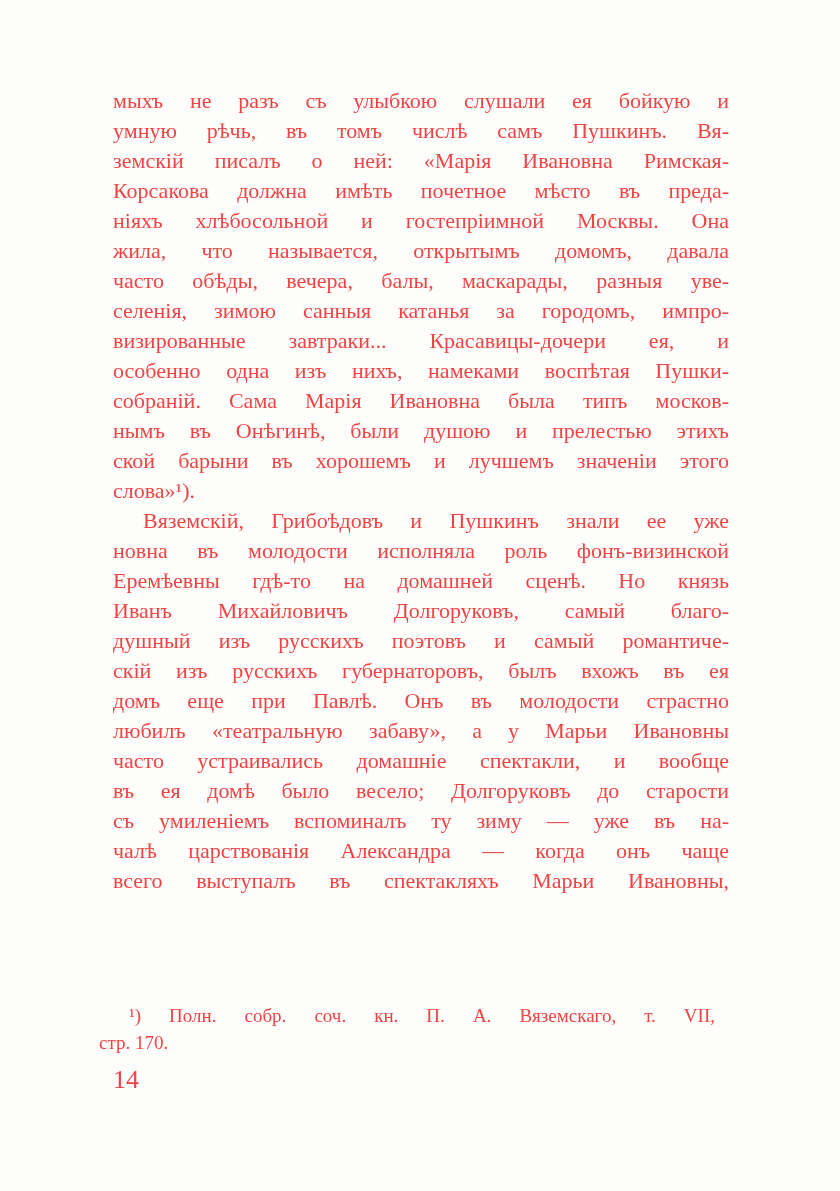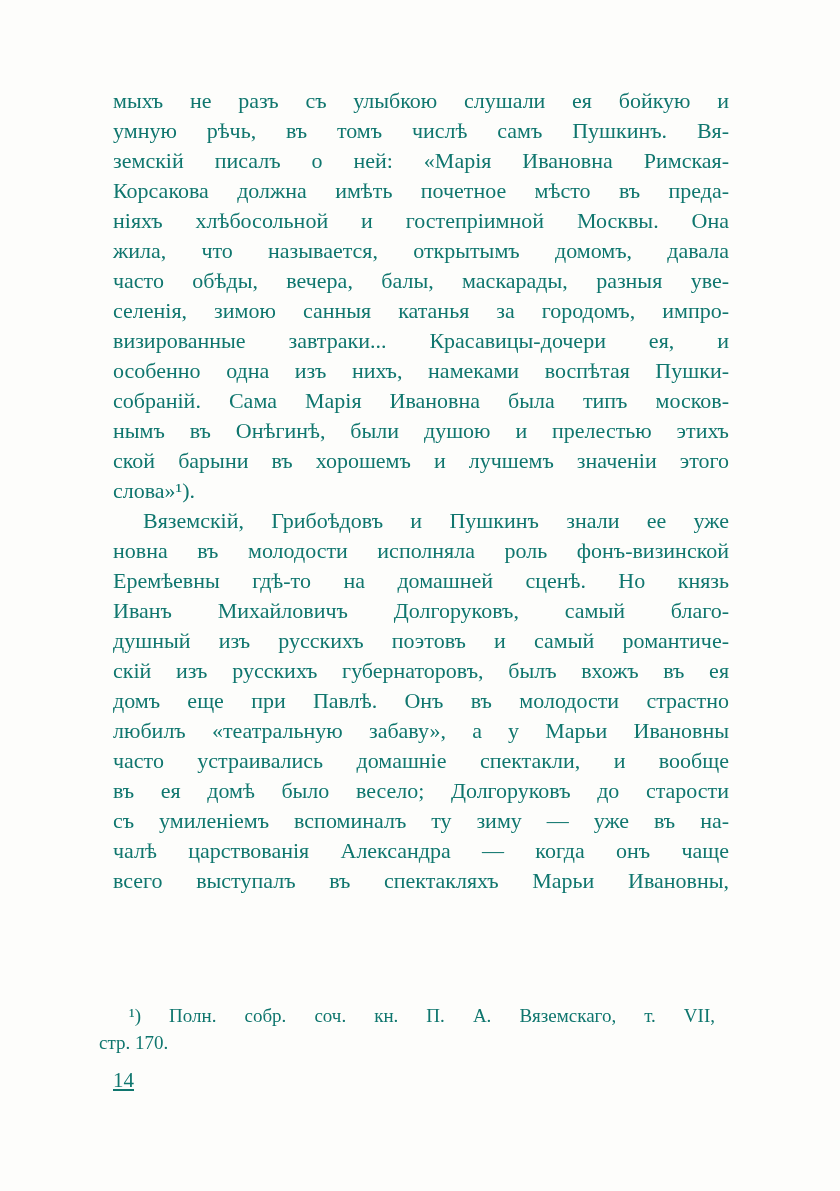--- a/index.html
+++ b/index.html
@@ -8,21 +8,21 @@
     background: #e9e7e2;
   }
   .page {
     position: relative;
     width: 840px;
     height: 1191px;
     margin: 0 auto;
     background: #fdfdfb;
     overflow: hidden;
     font-family: "Liberation Serif", "DejaVu Serif", serif;
-    color: #0f766e;
+    color: #ef4444;
   }
   .text-block {
     position: absolute;
     left: 113px;
     top: 86px;
     width: 616px;
     font-size: 22px;
     line-height: 30px;
   }
   .paragraph + .paragraph {
@@ -43,23 +43,22 @@
     left: 99px;
     top: 1002px;
     width: 616px;
     font-size: 19px;
     line-height: 27px;
   }
   .page-number {
     position: absolute;
     left: 113px;
     top: 1068px;
-    font-size: 21px;
+    font-size: 26px;
     line-height: 24px;
-    text-decoration: underline;
   }
 </style>
 </head>
 <body>
 
 <div class="page">
 
   <div class="text-block">
       <div class="paragraph">
         <div class="line">мыхъ не разъ съ улыбкою слушали ея бойкую и</div>

